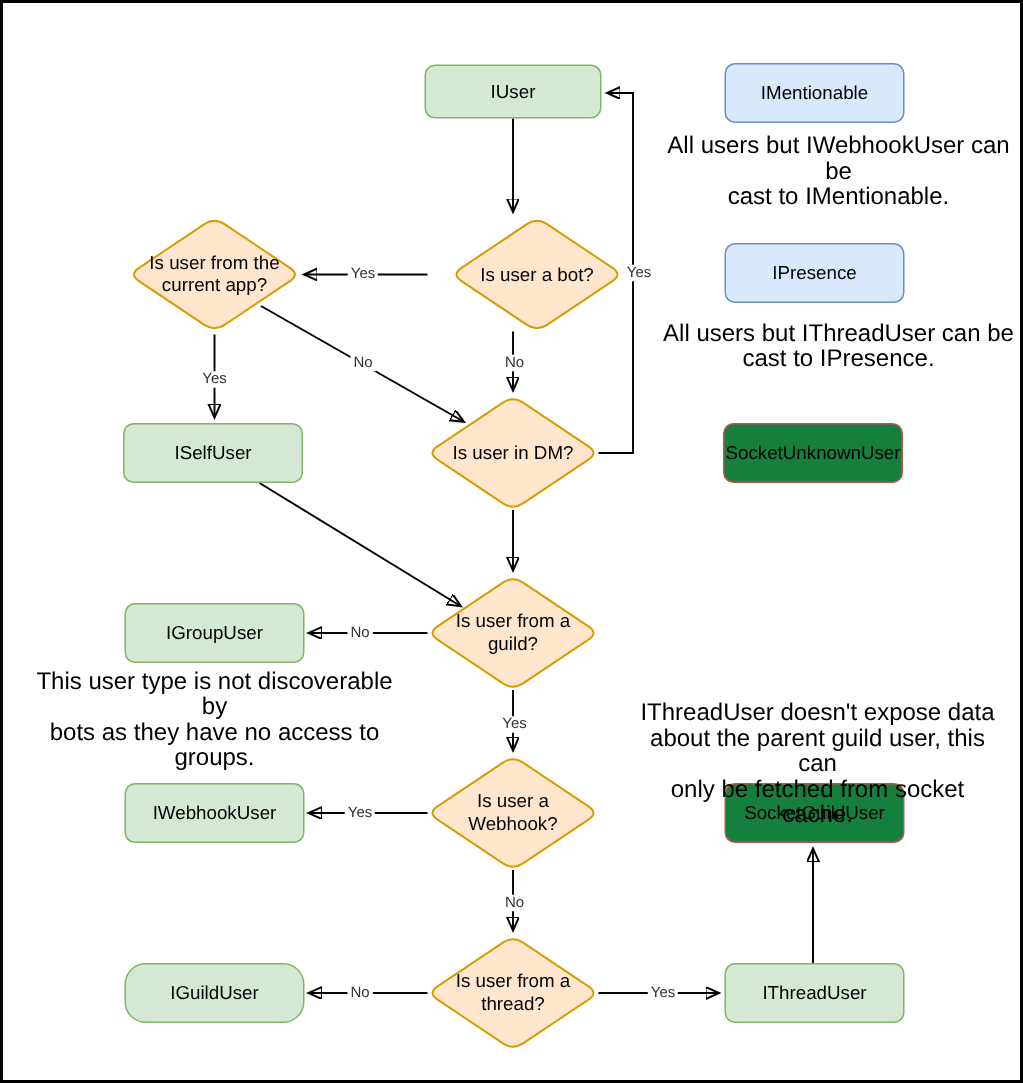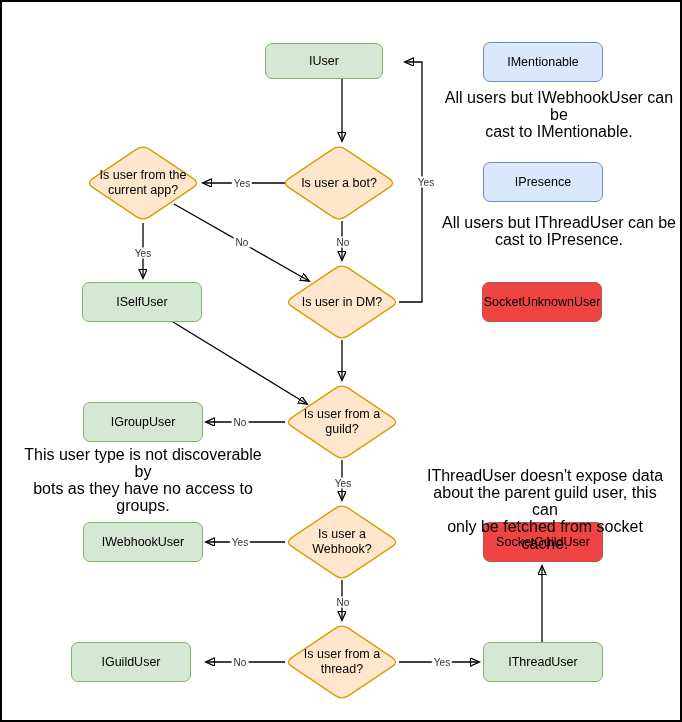--- a/index.html
+++ b/index.html
@@ -25,21 +25,21 @@
     height: 40px;
     border-radius: 7px;
     border: 1px solid;
     font-size: 12.5px;
     color: #000000;
     text-align: center;
     box-sizing: border-box;
   }
   .node.green { background: #d5e8d4; border-color: #82b366; }
   .node.blue  { background: #dae8fc; border-color: #6c8ebf; }
-  .node.red   { background: #ef4444; border-color: #b85450; }
+  .node.red   { background: #15803d; border-color: #b85450; }
 
   .diamond { position: absolute; width: 114px; height: 76px; }
   .diamond svg { position: absolute; left: 0; top: 0; width: 114px; height: 76px; }
   .diamond .dshape { fill: #ffe6cc; stroke: #d79b00; stroke-width: 1.3; }
   .diamond .dlabel {
     position: absolute; inset: 0;
     display: flex; align-items: center; justify-content: center;
     font-size: 12.5px; line-height: 15px; color: #000000;
     text-align: center; white-space: pre-line;
   }
@@ -84,52 +84,52 @@
     <path d="M340 338 L340 378" marker-end="url(#arw)"></path>
     <path d="M283 420 L204 420" marker-end="url(#arw)"></path>
     <path d="M340 458 L340 498" marker-end="url(#arw)"></path>
     <path d="M283 540 L204 540" marker-end="url(#arw)"></path>
     <path d="M340 578 L340 618" marker-end="url(#arw)"></path>
     <path d="M283 660 L204 660" marker-end="url(#arw)"></path>
     <path d="M397 660 L477 660" marker-end="url(#arw)"></path>
     <path d="M540 640 L540 564" marker-end="url(#arw)"></path>
   </svg>
 
-  <div class="node green" style="left:263px; top:41px; width:118px; height:36px;">
+  <div class="node green" style="left:281px; top:41px; width:118px; height:36px;">
     <span>IUser</span>
   </div>
   <div class="node blue" style="left:481px; top:40px;">
     <span>IMentionable</span>
   </div>
   <div class="node blue" style="left:481px; top:160px;">
     <span>IPresence</span>
   </div>
   <div class="node red" style="left:480px; top:280px;">
     <span>SocketUnknownUser</span>
   </div>
   <div class="node green" style="left:80px; top:280px;">
     <span>ISelfUser</span>
   </div>
   <div class="node green" style="left:81px; top:400px;">
     <span>IGroupUser</span>
   </div>
   <div class="node green" style="left:81px; top:520px;">
     <span>IWebhookUser</span>
   </div>
-  <div class="node green" style="left:69px; top:640px;">
+  <div class="node green" style="left:81px; top:640px;border-radius:14px;">
     <span>IGuildUser</span>
   </div>
   <div class="node red" style="left:481px; top:520px;">
     <span>SocketGuildUser</span>
   </div>
   <div class="node green" style="left:481px; top:640px;text-align:center;">
     <span>IThreadUser</span>
   </div>
 
-  <div class="diamond" style="left:280px; top:143px;">
+  <div class="diamond" style="left:299px; top:143px;">
     <svg viewBox="0 0 114 76">
         <path class="dshape" d="M 50.3 4.4 Q 57 0 63.7 4.4 L 107.3 33.6 Q 114 38 107.3 42.4 L 63.7 71.6 Q 57 76 50.3 71.6 L 6.7 42.4 Q 0 38 6.7 33.6 Z"></path>
       </svg>
     <span class="dlabel">Is user a bot?</span>
   </div>
   <div class="diamond" style="left:84px; top:143px;">
     <svg viewBox="0 0 114 76">
         <path class="dshape" d="M 50.3 4.4 Q 57 0 63.7 4.4 L 107.3 33.6 Q 114 38 107.3 42.4 L 63.7 71.6 Q 57 76 50.3 71.6 L 6.7 42.4 Q 0 38 6.7 33.6 Z"></path>
       </svg>
     <span class="dlabel">Is user from the

